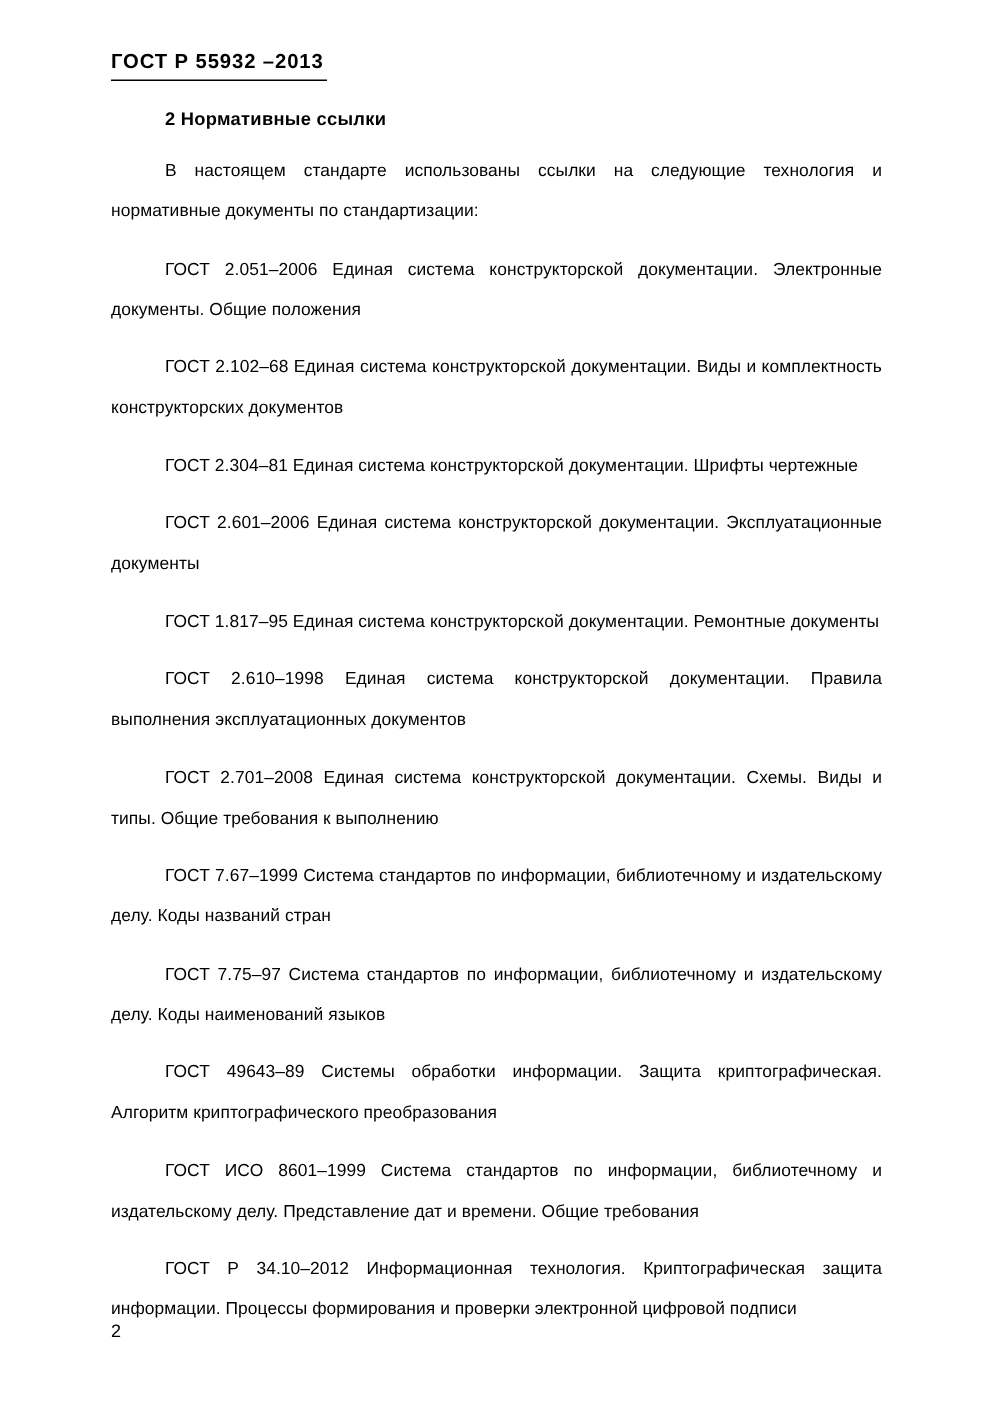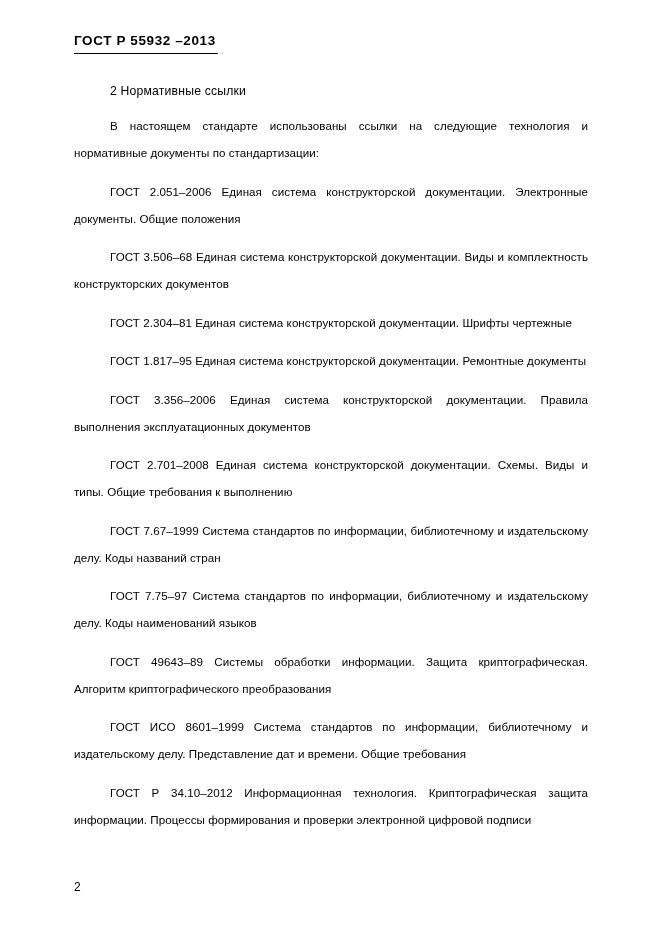--- a/index.html
+++ b/index.html
@@ -42,22 +42,22 @@
     background: #000000;
   }
   .content {
     position: absolute;
     left: 74px;
     top: 72px;
     width: 514px;
   }
   .section-title {
     font-size: 12.2px;
-    font-weight: normal;
-    margin: 12px 0 14px 36px;
+    font-weight: bold;
+    margin: 0 0 14px 36px;
     letter-spacing: 0.2px;
   }
   p.para {
     margin: 0 0 11.5px 0;
     font-size: 11.6px;
     line-height: 27px;
     text-align: justify;
     text-indent: 36px;
     text-justify: inter-word;
     letter-spacing: 0.05px;
@@ -78,24 +78,25 @@
 <div class="page">
 
   <div class="header">ГОСТ Р 55932 –2013</div>
   <div class="header-rule"></div>
 
   <div class="content">
     <div class="section-title">2 Нормативные ссылки</div>
 
     <p class="para">В настоящем стандарте использованы ссылки на следующие технология и нормативные документы по стандартизации:</p>
     <p class="para">ГОСТ 2.051–2006 Единая система конструкторской документации. Электронные документы. Общие положения</p>
-    <p class="para">ГОСТ 3.506–68 Единая система конструкторской документации. Виды и комплектность конструкторских документов</p>
+    <p class="para">ГОСТ 2.102–68 Единая система конструкторской документации. Виды и комплектность конструкторских документов</p>
     <p class="para">ГОСТ 2.304–81 Единая система конструкторской документации. Шрифты чертежные</p>
+    <p class="para">ГОСТ 2.601–2006 Единая система конструкторской документации. Эксплуатационные документы</p>
     <p class="para">ГОСТ 1.817–95 Единая система конструкторской документации. Ремонтные документы</p>
-    <p class="para">ГОСТ 3.356–2006 Единая система конструкторской документации. Правила выполнения эксплуатационных документов</p>
+    <p class="para">ГОСТ 2.610–1998 Единая система конструкторской документации. Правила выполнения эксплуатационных документов</p>
     <p class="para">ГОСТ 2.701–2008 Единая система конструкторской документации. Схемы. Виды и типы. Общие требования к выполнению</p>
     <p class="para">ГОСТ 7.67–1999 Система стандартов по информации, библиотечному и издательскому делу. Коды названий стран</p>
     <p class="para">ГОСТ 7.75–97 Система стандартов по информации, библиотечному и издательскому делу. Коды наименований языков</p>
     <p class="para">ГОСТ 49643–89 Системы обработки информации. Защита криптографическая. Алгоритм криптографического преобразования</p>
     <p class="para">ГОСТ ИСО 8601–1999 Система стандартов по информации, библиотечному и издательскому делу. Представление дат и времени. Общие требования</p>
     <p class="para">ГОСТ Р 34.10–2012 Информационная технология. Криптографическая защита информации. Процессы формирования и проверки электронной цифровой подписи</p>
   </div>
 
   <div class="page-number">2</div>
 </div>

